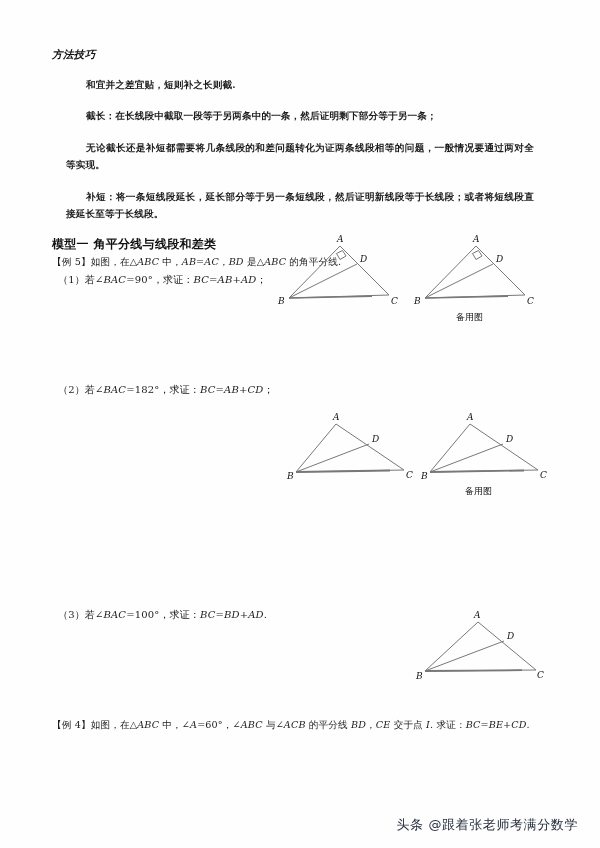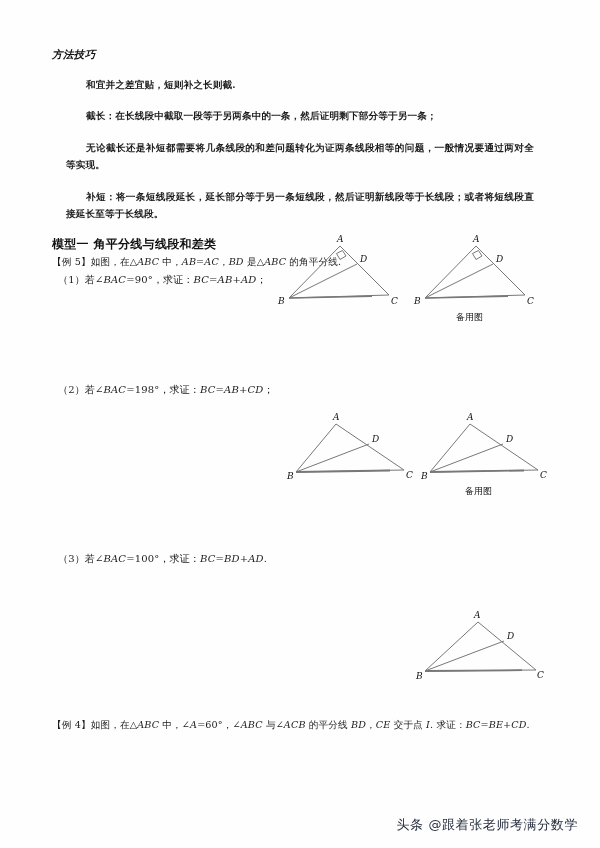--- a/index.html
+++ b/index.html
@@ -157,21 +157,21 @@
       <text x="65" y="10">A</text>
       <text x="6" y="72">B</text>
       <text x="119" y="72">C</text>
       <text x="88" y="30">D</text>
       <text class="cn" x="48" y="88">备用图</text>
     </svg>
   </div>
 
   <div style="position:absolute; left:52px; top:381px; width:496px;">
     <div class="sub-line">
-      <span>（2）</span><span>若∠</span><i class="mi">BAC</i><span>=198°</span><span>，求证：</span><i class="mi">BC=AB+CD</i><span>；</span>
+      <span>（2）</span><span>若∠</span><i class="mi">BAC</i><span>=182°</span><span>，求证：</span><i class="mi">BC=AB+CD</i><span>；</span>
     </div>
   </div>
 
   <div class="figblock" style="left:286px; top:408px; width:150px; height:78px;">
     <svg width="150" height="78" viewBox="0 0 150 78">
       <g stroke="#787878" fill="none" stroke-width="1">
         <path d="M50 16 L10 64 L118 62 Z"></path>
         <path d="M10 64 L83 36"></path>
         <path d="M10 64 L104 62.5" stroke-width="1.8"></path>
       </g>
@@ -190,21 +190,21 @@
         <path d="M10 64 L104 62.5" stroke-width="1.8"></path>
       </g>
       <text x="47" y="12">A</text>
       <text x="1" y="71">B</text>
       <text x="120" y="70">C</text>
       <text x="86" y="34">D</text>
       <text class="cn" x="45" y="86">备用图</text>
     </svg>
   </div>
 
-  <div style="position:absolute; left:52px; top:550px; width:496px;">
+  <div style="position:absolute; left:52px; top:606px; width:496px;">
     <div class="sub-line">
       <span>（3）</span><span>若∠</span><i class="mi">BAC</i><span>=100°</span><span>，求证：</span><i class="mi">BC=BD+AD</i><span>.</span>
     </div>
   </div>
 
   <div class="figblock" style="left:408px; top:608px; width:150px; height:78px;">
     <svg width="150" height="78" viewBox="0 0 150 78">
       <g stroke="#787878" fill="none" stroke-width="1">
         <path d="M70 14 L17 63 L128 62 Z"></path>
         <path d="M17 63 L96 33"></path>

